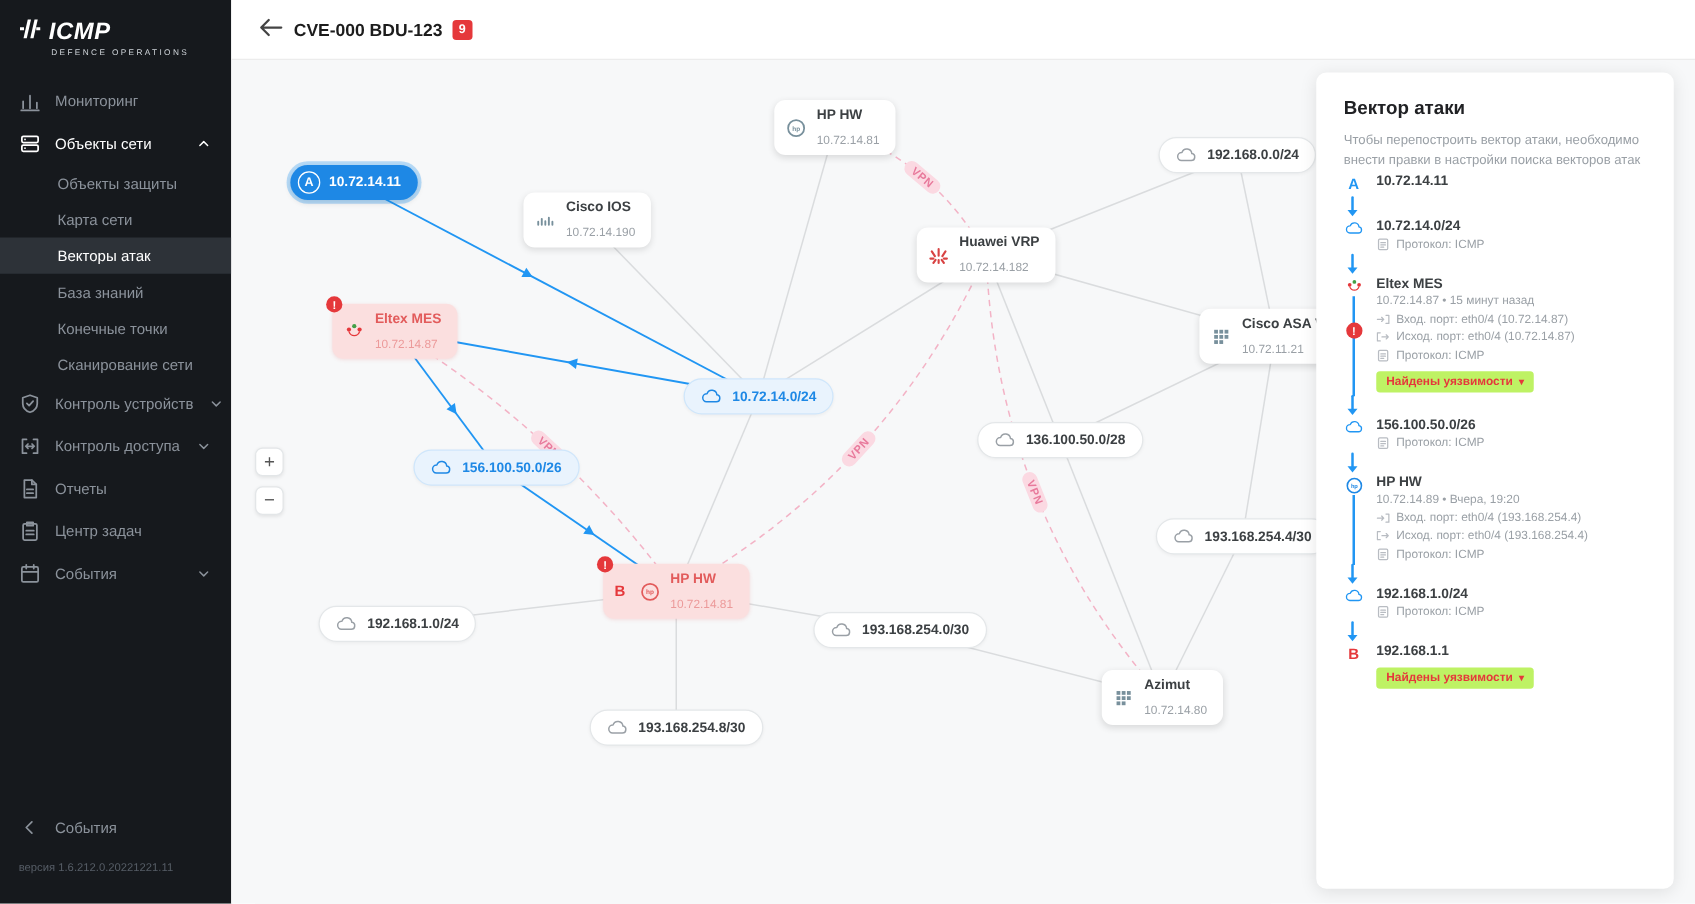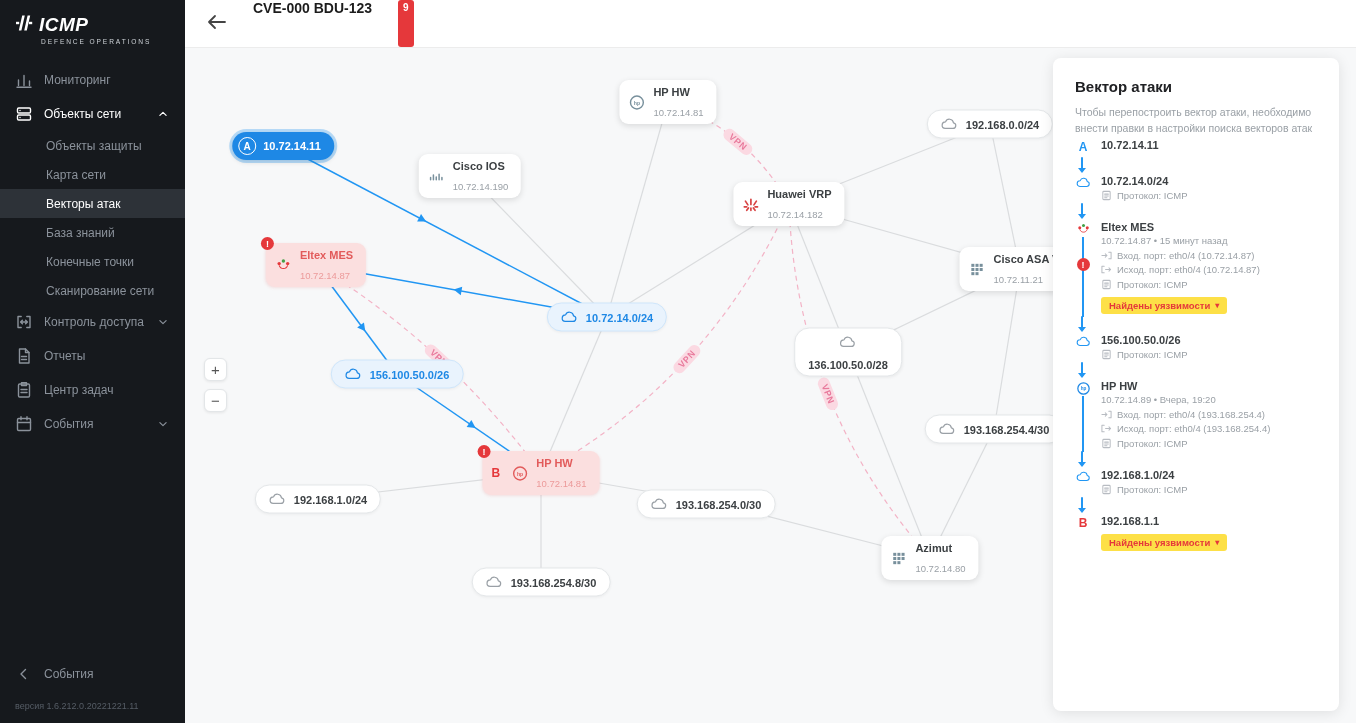--- a/index.html
+++ b/index.html
@@ -24,26 +24,26 @@
   .mi { display:flex; align-items:center; gap:11px; height:34px; padding:0 15px;
         font-size:12px; color:#8b929b; cursor:pointer; position:relative; white-space:nowrap; }
   .mi .micon { width:18px; height:18px; flex:none; display:flex; align-items:center; justify-content:center; }
   .mi .micon svg { width:18px; height:18px; stroke:currentColor; fill:none; stroke-width:1.4; stroke-linecap:round; stroke-linejoin:round; }
   .mi .chev { margin-left:auto; width:14px; height:14px; }
   .mi .chev svg { width:14px; height:14px; stroke:currentColor; fill:none; stroke-width:1.5; stroke-linecap:round; stroke-linejoin:round; }
   .mi.active-parent { color:#fff; }
   .mi.sub { height:29px; padding-left:46px; font-size:12px; }
   .mi.sub.active { background:#2d3238; color:#fff; }
   .sidebar-spacer { flex:1; }
-  .version { color:#565d66; font-size:9px; padding:10px 15px 12px; }
+  .version { color:#565d66; font-size:9px; padding:10px 15px 24px; }
 
   
   .main { flex:1; display:flex; flex-direction:column; min-width:0; }
   .topbar { height:48px; flex:none; background:#fff; border-bottom:1px solid #ececec;
-            display:flex; gap:26px; padding:0 22px; }
+            display:flex; align-items:center; gap:8px; padding:0 22px; }
   .back { background:none; border:none; padding:0; cursor:pointer; display:flex; align-items:center; }
   .title { font-weight:bold; font-size:14px; color:#1c1c1c; }
   .badge { background:#e5383b; color:#fff; font-size:10px; font-weight:bold;
            padding:2px 5px; border-radius:3px; line-height:1.2; }
 
   .canvas { flex:1; position:relative; background:#f7f8f9; overflow:hidden; }
   #edges { position:absolute; left:0; top:0; }
   .edge-gray { stroke:#dadcde; stroke-width:1.2; fill:none; }
   .edge-path { stroke:#2196f3; stroke-width:1.5; fill:none; }
   .edge-vpn  { stroke:#f3b3c6; stroke-width:1.2; fill:none; stroke-dasharray:5 4; }
@@ -103,21 +103,21 @@
   .sdev-hp { color:#1e88e5; }
   .stitle { font-size:11px; font-weight:bold; color:#3c4043; }
   .ssub { font-size:9.5px; color:#9aa0a6; margin-top:2px; }
   .sdetail { display:flex; align-items:center; gap:5px; font-size:9.5px; color:#9aa0a6; margin-top:3.5px; }
   .sdetail .dicon { display:flex; color:#b8bcc2; }
   .sdetail .dicon svg { width:11px; height:11px; stroke:currentColor; fill:none; stroke-width:1.1;
                         stroke-linecap:round; stroke-linejoin:round; }
   .step-alert { position:absolute; left:1.5px; top:37px; width:13px; height:13px; background:#e5383b;
                 color:#fff; border-radius:50%; font-size:9px; font-weight:bold; display:flex;
                 align-items:center; justify-content:center; z-index:2; }
-  .vuln { display:inline-flex; align-items:center; gap:5px; background:#fde047; color:#e5383b;
+  .vuln { display:inline-flex; align-items:center; gap:5px; background:#bef264; color:#e5383b;
           font-size:9.5px; font-weight:bold; padding:3px 8px; border-radius:3px; margin-top:7px; cursor:pointer; }
   .vuln .caret { font-size:8px; }
   .connector { position:relative; height:16px; margin:2px 0; }
   .connector::before { content:''; position:absolute; left:6px; top:0; bottom:4px; width:2px;
                        background:#2196f3; border-radius:1px; }
   .connector::after { content:''; position:absolute; left:3px; bottom:0; width:0; height:0;
                       border-left:4px solid transparent; border-right:4px solid transparent;
                       border-top:5px solid #2196f3; }
   svg text { font-family:"Liberation Sans", sans-serif; }
 </style>
@@ -176,20 +176,32 @@
           <span>Векторы атак</span>
         </div>
         <div class="mi sub">
           <span>База знаний</span>
         </div>
         <div class="mi sub">
           <span>Конечные точки</span>
         </div>
         <div class="mi sub">
           <span>Сканирование сети</span>
+        </div>
+        <div class="mi">
+          <span class="micon">
+            <svg viewBox="0 0 18 18">
+              <path d="M9 2.2l5.8 2v4.6c0 3.8-2.5 6-5.8 7-3.3-1-5.8-3.2-5.8-7V4.2z"></path>
+              <path d="M6.5 8.7l1.8 1.8 3.2-3.6"></path>
+            </svg>
+          </span>
+          <span>Контроль устройств</span>
+          <span class="chev"><svg viewBox="0 0 18 18">
+              <path d="M5 7.2L9 11.2 13 7.2"></path>
+            </svg></span>
         </div>
         <div class="mi">
           <span class="micon">
             <svg viewBox="0 0 18 18">
               <path d="M6.2 3.5H3v11h3.2M11.8 3.5H15v11h-3.2"></path>
               <path d="M5.8 9h6.4M10.6 7.2L12.4 9l-1.8 1.8M7.4 10.8L5.6 9l1.8-1.8"></path>
             </svg>
           </span>
           <span>Контроль доступа</span>
           <span class="chev"><svg viewBox="0 0 18 18">
@@ -378,21 +390,21 @@
             </div>
           </div>
           <div class="node node-cloud-active" style="left: 422px; top: 269px;">
             <span class="nicon">
               <svg viewBox="0 0 20 14">
                 <path d="M5.2 12.2h9.1a3.3 3.3 0 0 0 .6-6.55 4.8 4.8 0 0 0-9.3-1.1A3.55 3.55 0 0 0 5.2 12.2z" fill="none" stroke="currentColor" stroke-width="1.4" stroke-linejoin="round"></path>
               </svg>
             </span>
             <span>10.72.14.0/24</span>
           </div>
-          <div class="node node-cloud" style="left: 663px; top: 304px; flex-direction: column;">
+          <div class="node node-cloud" style="left: 663px; top: 304px;">
             <span class="nicon">
               <svg viewBox="0 0 20 14">
                 <path d="M5.2 12.2h9.1a3.3 3.3 0 0 0 .6-6.55 4.8 4.8 0 0 0-9.3-1.1A3.55 3.55 0 0 0 5.2 12.2z" fill="none" stroke="currentColor" stroke-width="1.4" stroke-linejoin="round"></path>
               </svg>
             </span>
             <span>136.100.50.0/28</span>
           </div>
           <div class="node node-cloud-active" style="left: 212px; top: 326px;">
             <span class="nicon">
               <svg viewBox="0 0 20 14">
@@ -424,21 +436,21 @@
             </div>
           </div>
           <div class="node node-cloud" style="left: 133px; top: 451px;">
             <span class="nicon">
               <svg viewBox="0 0 20 14">
                 <path d="M5.2 12.2h9.1a3.3 3.3 0 0 0 .6-6.55 4.8 4.8 0 0 0-9.3-1.1A3.55 3.55 0 0 0 5.2 12.2z" fill="none" stroke="currentColor" stroke-width="1.4" stroke-linejoin="round"></path>
               </svg>
             </span>
             <span>192.168.1.0/24</span>
           </div>
-          <div class="node node-cloud" style="left: 521px; top: 456px;">
+          <div class="node node-cloud" style="left: 535px; top: 456px;">
             <span class="nicon">
               <svg viewBox="0 0 20 14">
                 <path d="M5.2 12.2h9.1a3.3 3.3 0 0 0 .6-6.55 4.8 4.8 0 0 0-9.3-1.1A3.55 3.55 0 0 0 5.2 12.2z" fill="none" stroke="currentColor" stroke-width="1.4" stroke-linejoin="round"></path>
               </svg>
             </span>
             <span>193.168.254.0/30</span>
           </div>
           <div class="node node-device" style="left: 745px; top: 510px;">
             <span class="nicon">
               <svg viewBox="0 0 18 18" fill="currentColor">

